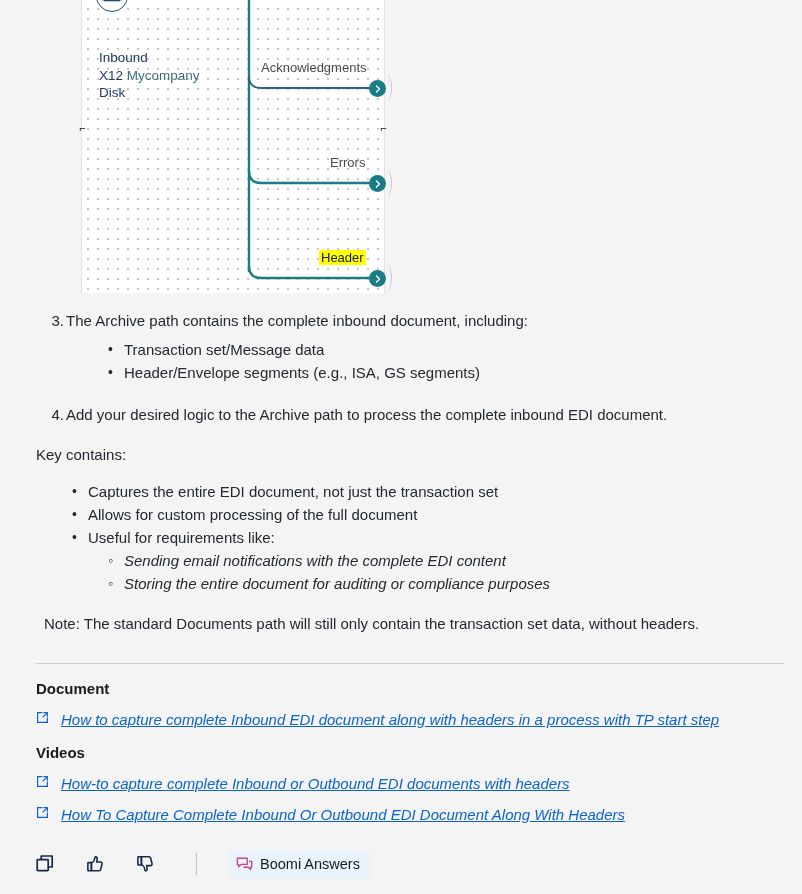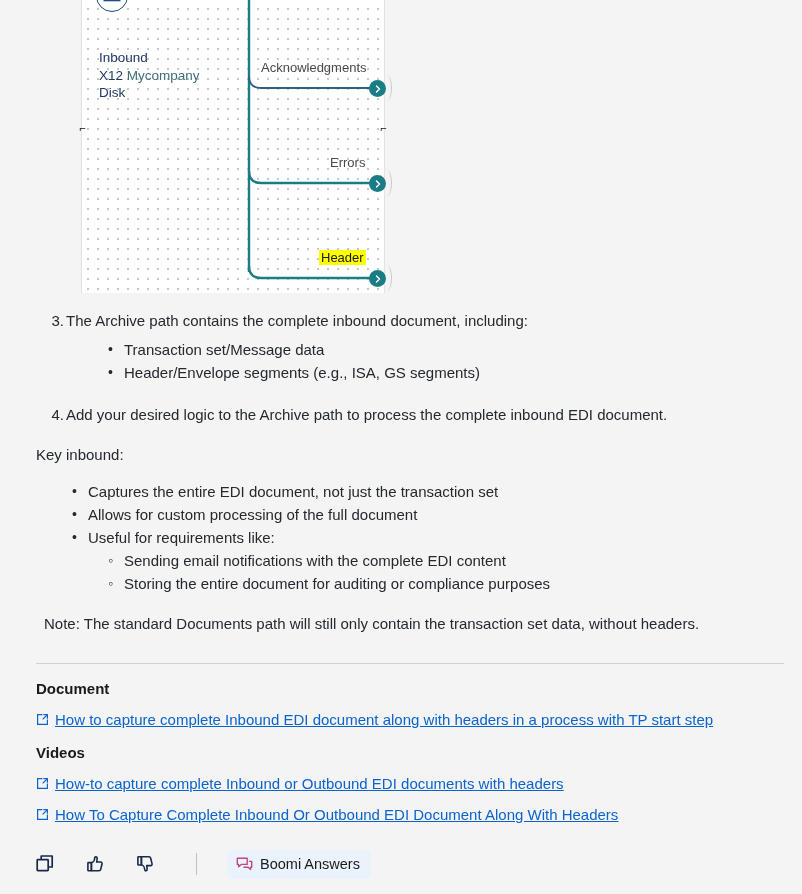--- a/index.html
+++ b/index.html
@@ -180,20 +180,21 @@
   .bullets > li::before {
     content: "\2022";
     position: absolute;
     left: 36px;
     font-size: 14px;
   }
   .bullets-deep {
     margin: 0;
     padding: 0;
     list-style: none;
+    font-style: italic;
   }
   .bullets-deep > li {
     position: relative;
     font-size: 15px;
     line-height: 23px;
     padding-left: 36px;
     color: #24292f;
   }
   .bullets-deep > li::before {
     content: "\25E6";
@@ -217,23 +218,24 @@
 
   .sec-head {
     font-size: 15px;
     font-weight: bold;
     color: #1a1a1a;
     margin: 16px 0 0 0;
   }
 
   .link-row {
     display: flex;
-    align-items: center;
-    gap: 6px;
+    align-items: flex-start;
+    gap: 12px;
     margin: 14px 0 0 0;
+    font-style: italic;
   }
   .ext-icon { flex: 0 0 auto; display: block; }
   .link-text {
     font-size: 15px;
     color: #0b63ce;
     text-decoration: underline;
     cursor: pointer;
   }
 
   
@@ -346,21 +348,21 @@
   <ul class="sub-list">
     <li>Transaction set/Message data</li>
     <li>Header/Envelope segments (e.g., ISA, GS segments)</li>
   </ul>
 
   <p class="ol-item">
     <span class="num">4.</span>
     <span>Add your desired logic to the Archive path to process the complete inbound EDI document.</span>
   </p>
 
-  <p class="para">Key inbound:</p>
+  <p class="para">Key contains:</p>
 
   <ul class="bullets">
     <li>Captures the entire EDI document, not just the transaction set</li>
     <li>Allows for custom processing of the full document</li>
     <li>
       <span>Useful for requirements like:</span>
       <ul class="bullets-deep">
         <li>Sending email notifications with the complete EDI content</li>
         <li>Storing the entire document for auditing or compliance purposes</li>
       </ul>

